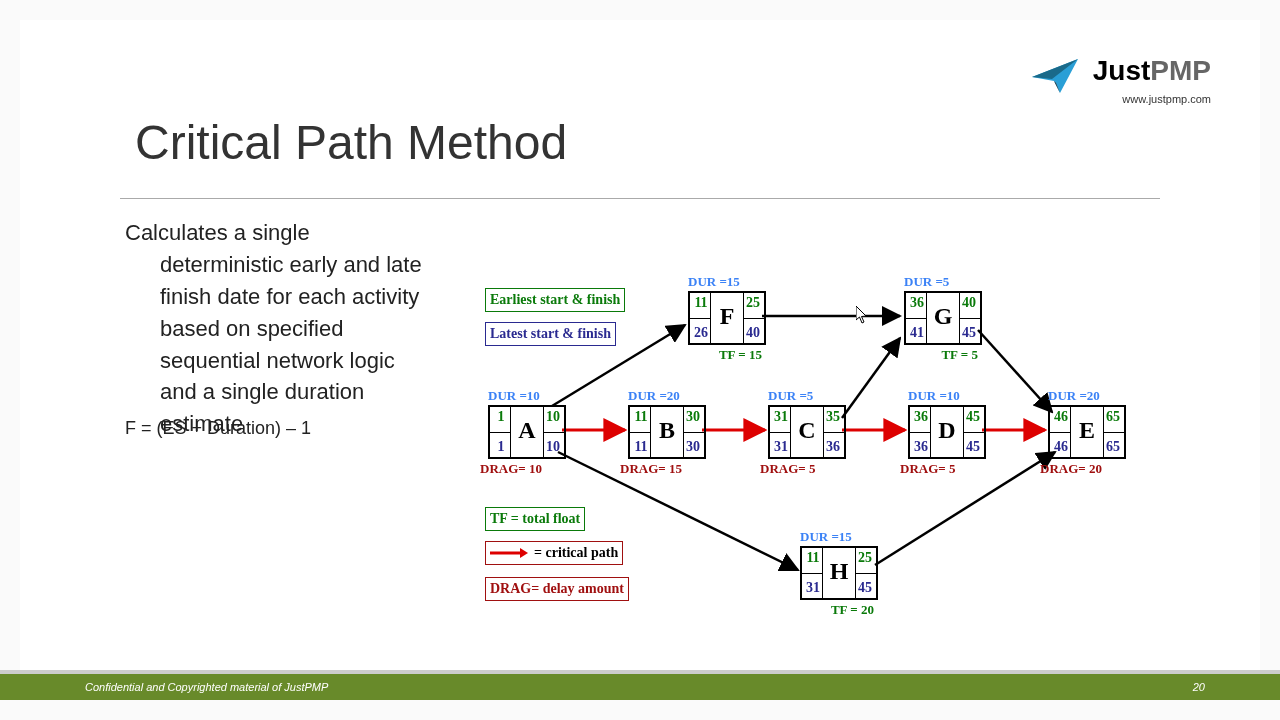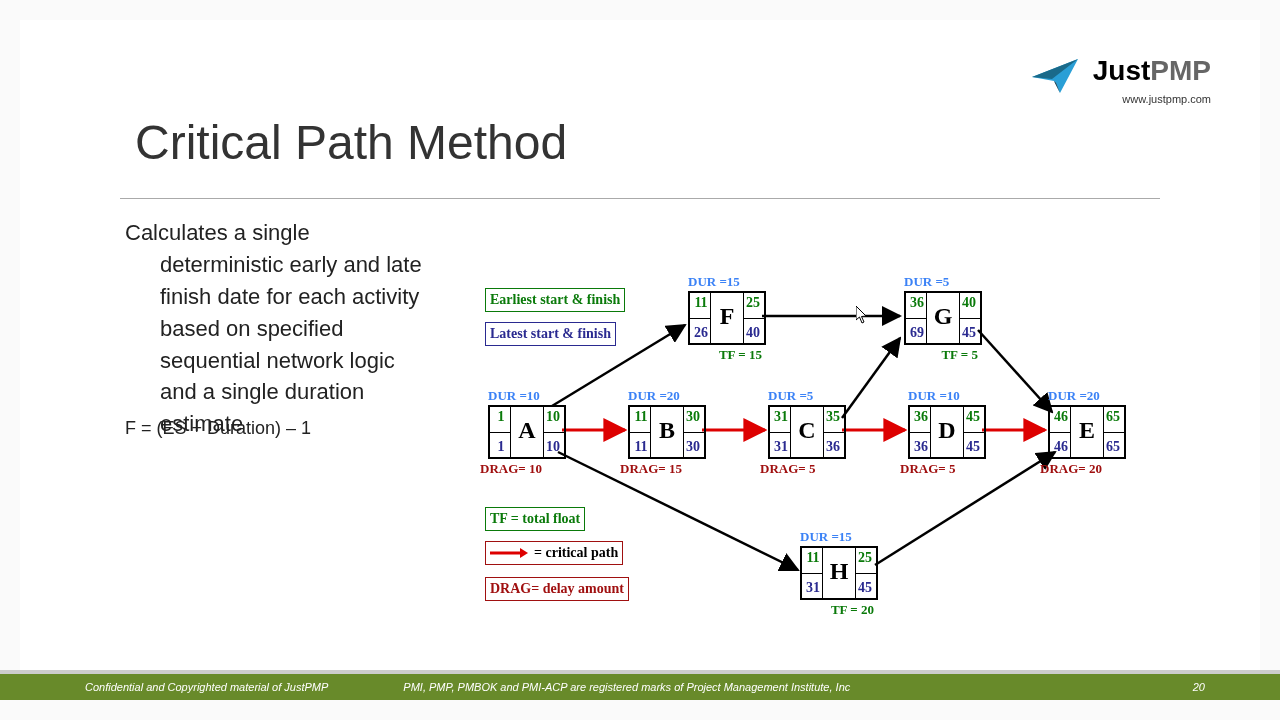--- a/index.html
+++ b/index.html
@@ -190,21 +190,21 @@
 <div class="tf" style="top:77px;left:208px;width:74px">TF = 15</div>
 
 <div class="dur" style="top:4px;left:424px;width:74px">DUR =5</div>
 <div class="node" style="top:21px;left:424px">
         <div class="vline-l"></div>
         <div class="vline-r"></div>
         <div class="hline"></div>
         <div class="hline hline-r"></div>
         <div class="cell es">36</div>
         <div class="cell ef">40</div>
-        <div class="cell ls">69</div>
+        <div class="cell ls">41</div>
         <div class="cell lf">45</div>
         <div class="cell name">G</div>
       </div>
 <div class="tf" style="top:77px;left:424px;width:74px">TF = 5</div>
 
 <div class="dur" style="top:259px;left:320px;width:74px">DUR =15</div>
 <div class="node" style="top:276px;left:320px">
         <div class="vline-l"></div>
         <div class="vline-r"></div>
         <div class="hline"></div>
@@ -223,15 +223,14 @@
         </svg>
 </div>
 
 </div>
 
 </div>
 
 <div class="footer-sep"></div>
 <div class="footer">
   <span class="f1">Confidential and Copyrighted material of JustPMP</span>
-  <span class="f2">PMI, PMP, PMBOK and PMI-ACP are registered marks of Project Management Institute, Inc</span>
   <span class="f3">20</span>
 </div>
 
 </body></html>

